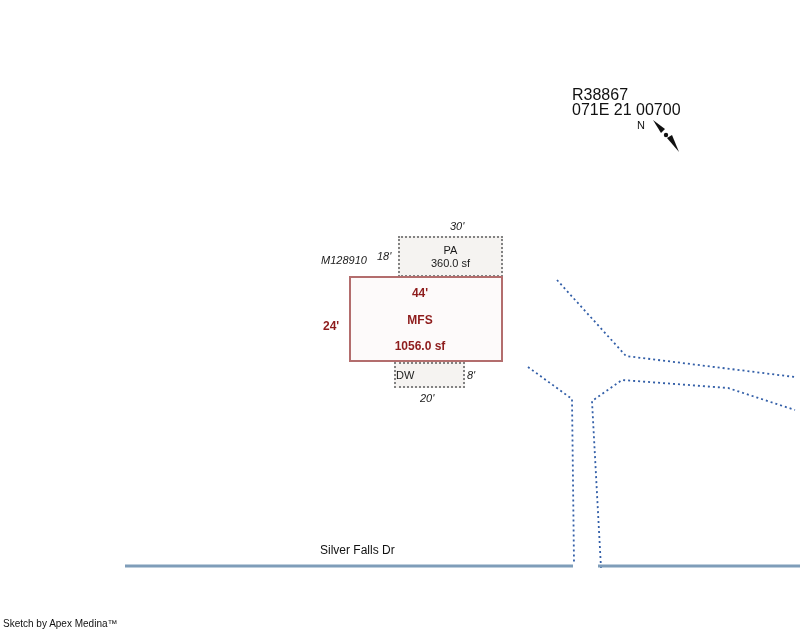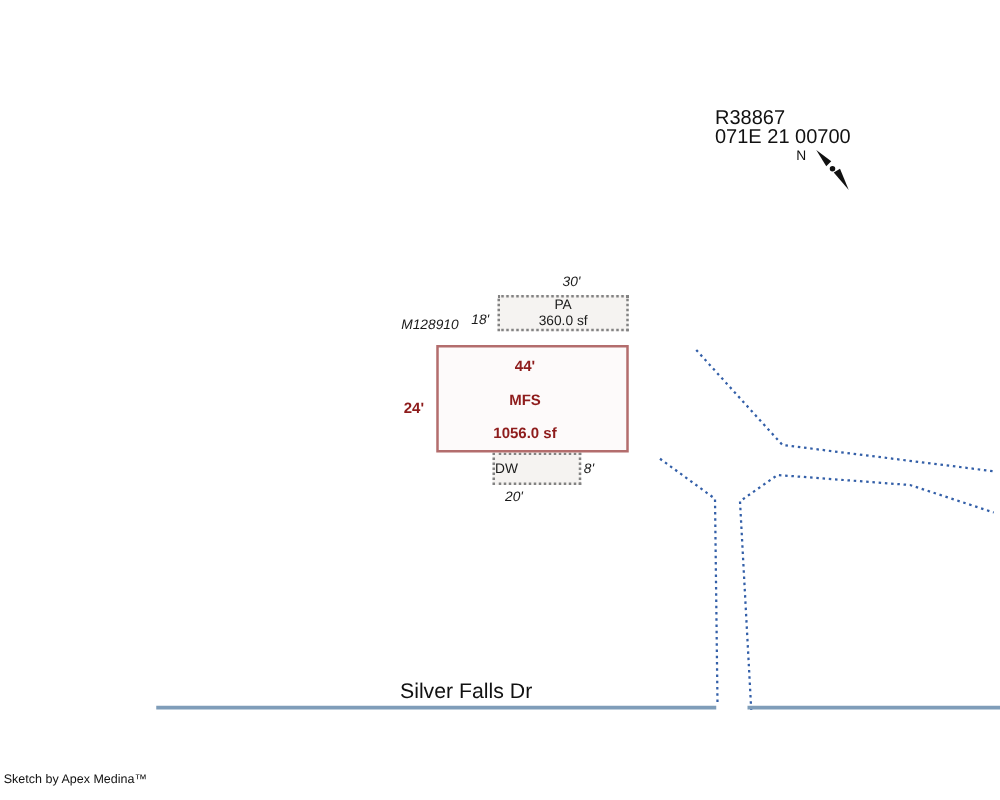--- a/index.html
+++ b/index.html
@@ -16,21 +16,21 @@
   .overlay-svg{position:absolute;left:0;top:0;width:800px;height:640px;pointer-events:none;}
   .boundary{fill:none;stroke:var(--boundary,#335fa8);stroke-width:1.8;stroke-dasharray:2 3;}
   .road{fill:none;stroke:var(--road,#7f9db9);stroke-width:3;}
   .parcel-info{
     left:572px;top:87px;width:112px;
     text-align:left;font-size:16px;line-height:15px;color:#111;
   }
   .north-label{left:637px;top:119px;font-size:11px;color:#111;}
   .compass{left:650px;top:116px;}
   .pa-box{
-    left:398px;top:236px;width:105px;height:29px;box-sizing:border-box;
+    left:398px;top:236px;width:105px;height:41px;box-sizing:border-box;
     border:2px dotted var(--outbuilding-border,#808080);
     background:#f5f3f1;
     display:flex;flex-direction:column;align-items:center;justify-content:center;
     font-size:11px;line-height:13px;color:#1a1a1a;
   }
   .mfs-box{
     left:349px;top:276px;width:154px;height:86px;box-sizing:border-box;
     border:2px solid var(--building-border,#b36d6d);
     background:#fdfafa;
     display:flex;flex-direction:column;align-items:center;justify-content:space-between;
@@ -39,21 +39,21 @@
     z-index:2;
   }
   .dw-box{
     left:394px;top:362px;width:71px;height:26px;box-sizing:border-box;
     border:2px dotted var(--outbuilding-border,#808080);
     background:#f5f3f1;
     display:flex;align-items:center;justify-content:flex-start;
     font-size:11px;color:#1a1a1a;
   }
   .red-dim{font-size:12px;font-weight:bold;color:var(--building-text,#8e1c1c);white-space:nowrap;}
-  .road-label{left:320px;top:543px;font-size:17px;color:#111;}
+  .road-label{left:320px;top:543px;font-size:12px;color:#111;}
   .footer-credit{left:3px;top:618px;font-size:10px;color:#111;}
 </style>
 </head>
 <body>
 
 <div class="canvas">
 
   <svg class="overlay-svg" viewBox="0 0 800 640">
       <polyline points="557,280 626,356 795,377" class="boundary"></polyline>
       <polyline points="528,367 572,399 574,563" class="boundary"></polyline>
@@ -86,19 +86,19 @@
   <div class="abs mfs-box">
     <div>44'</div>
     <div>MFS</div>
     <div>1056.0 sf</div>
   </div>
 
   <div class="abs dw-box">
     <div>DW</div>
   </div>
   <div class="abs small-label" style="left:467px;top:369px;">8'</div>
-  <div class="abs small-label" style="left:404px;top:392px;text-align:right;">20'</div>
+  <div class="abs small-label" style="left:420px;top:392px;text-align:right;">20'</div>
 
   <div class="abs road-label">Silver Falls Dr</div>
 
   <div class="abs footer-credit">Sketch by Apex Medina™</div>
 
 </div>
 
 </body></html>

